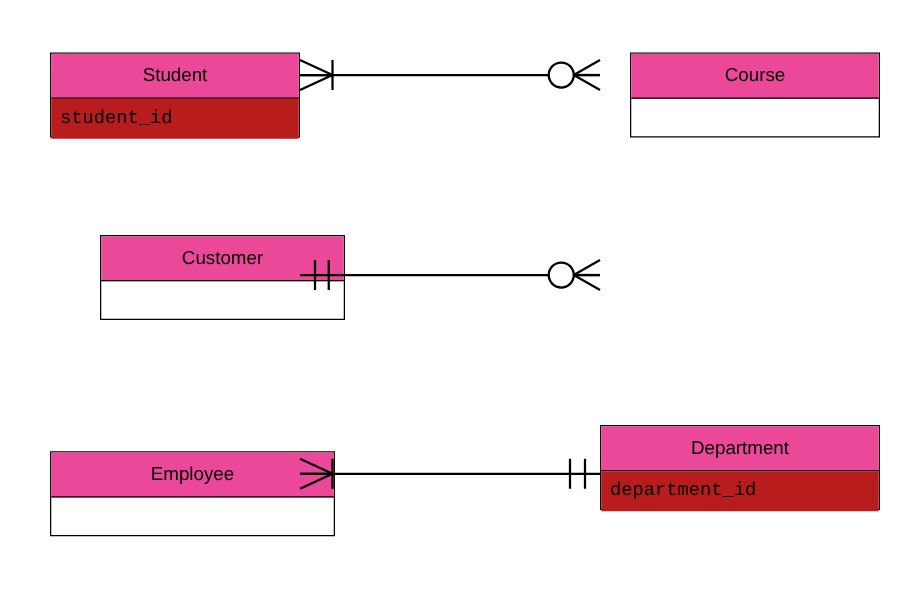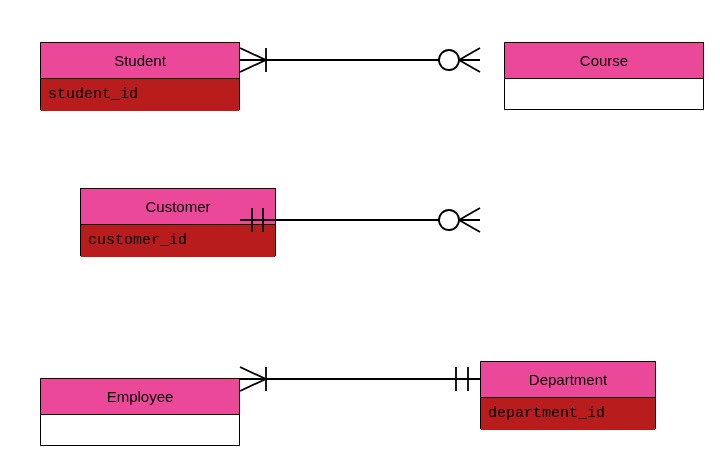--- a/index.html
+++ b/index.html
@@ -70,29 +70,28 @@
     <div class="entity-header">Student</div>
     <div class="entity-body">student_id</div>
   </div>
 
   <div class="entity" style="left:504px; top:42px; width:200px; height:68px;">
     <div class="entity-header">Course</div>
   </div>
 
   <div class="entity" style="left:40px; top:188px; width:196px; height:68px;margin-left:40px;">
     <div class="entity-header">Customer</div>
-    <div class="entity-body">customer_id</div>
   </div>
 
 
-  <div class="entity" style="left:40px; top:378px; width:200px; height:68px;">
+  <div class="entity" style="left:40px; top:361px; width:228px; height:68px;">
     <div class="entity-header">Employee</div>
   </div>
 
-  <div class="entity" style="left:480px; top:361px; width:176px; height:68px;">
+  <div class="entity" style="left:480px; top:340px; width:224px; height:68px;">
     <div class="entity-header">Department</div>
     <div class="entity-body">department_id</div>
   </div>
 
   <div class="connector-layer">
     <svg width="720" height="472" viewBox="0 0 720 472" xmlns="http://www.w3.org/2000/svg">
 
       <g>
 
         <line x1="240" y1="60" x2="480" y2="60" stroke="#000000" stroke-width="1.8"></line>

